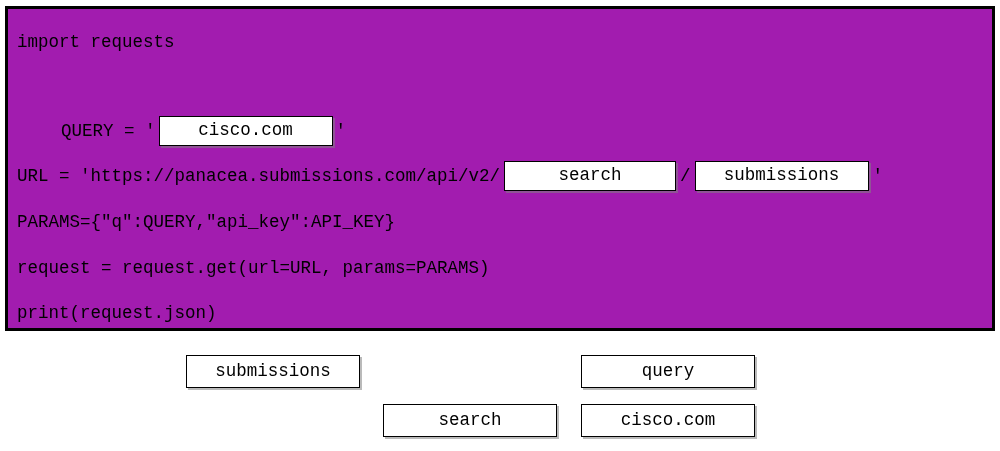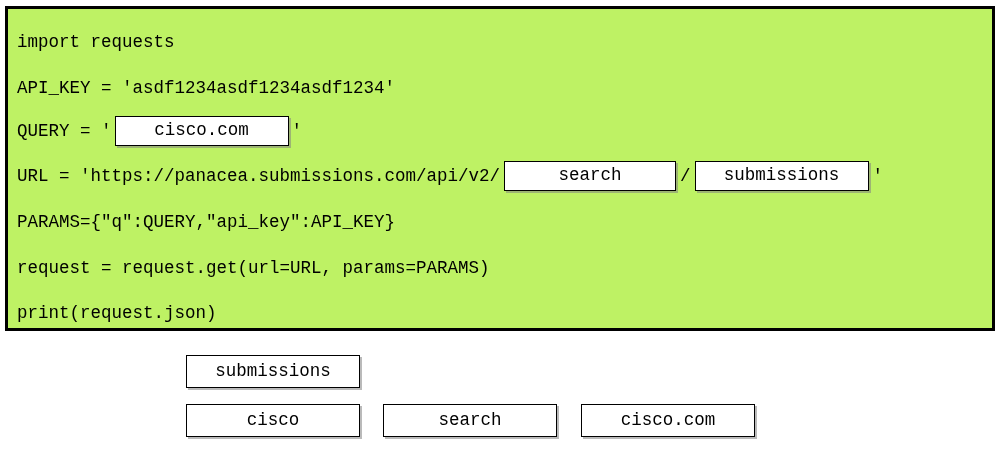--- a/index.html
+++ b/index.html
@@ -17,21 +17,21 @@
 
   
   #code-panel {
     position: absolute;
     left: 5px;
     top: 6px;
     width: 990px;
     height: 325px;
     box-sizing: border-box;
     border: 3px solid #000000;
-    background: #bef264;
+    background: #a21caf;
   }
 
   .code-line {
     position: absolute;
     left: 9px;
     height: 30px;
     line-height: 30px;
     white-space: nowrap;
     font-size: 17.5px;
     letter-spacing: 0px;
@@ -98,30 +98,29 @@
   }
   .bank-chip.col-0 { left: 0px; }
   .bank-chip.col-1 { left: 197px; }
   .bank-chip.col-2 { left: 395px; }
 </style>
 </head>
 <body>
 
 <div id="code-panel">
     <div class="code-line" style="top: 18px;"><span class="txt">import requests</span></div>
-    <div class="code-line" style="top: 64px;"><span class="txt">API_KEY = 'asdf1234asdf1234asdf1234'</span></div>
-    <div class="code-line" style="top: 107px;"><span class="txt">QUERY = '</span><span class="blank b-query">cisco.com</span><span class="txt">'</span></div>
+    <div class="code-line" style="top: 107px; margin-left: 44px;"><span class="txt">QUERY = '</span><span class="blank b-query">cisco.com</span><span class="txt">'</span></div>
     <div class="code-line" style="top: 152px;"><span class="txt">URL = 'https://panacea.submissions.com/api/v2/</span><span class="blank b-endpoint">search</span><span class="txt">/</span><span class="blank b-resource">submissions</span><span class="txt">'</span></div>
     <div class="code-line" style="top: 198px;"><span class="txt">PARAMS={"q":QUERY,"api_key":API_KEY}</span></div>
     <div class="code-line" style="top: 244px;"><span class="txt">request = request.get(url=URL, params=PARAMS)</span></div>
     <div class="code-line" style="top: 289px;"><span class="txt">print(request.json)</span></div>
   </div>
 
 <div id="word-bank">
     <div class="bank-row row-0">
       <div class="bank-chip col-0">submissions</div>
+      <div class="bank-chip col-2">query</div>
     </div>
     <div class="bank-row row-1">
-      <div class="bank-chip col-0">cisco</div>
       <div class="bank-chip col-1">search</div>
       <div class="bank-chip col-2">cisco.com</div>
     </div>
   </div>
 
 </body></html>

